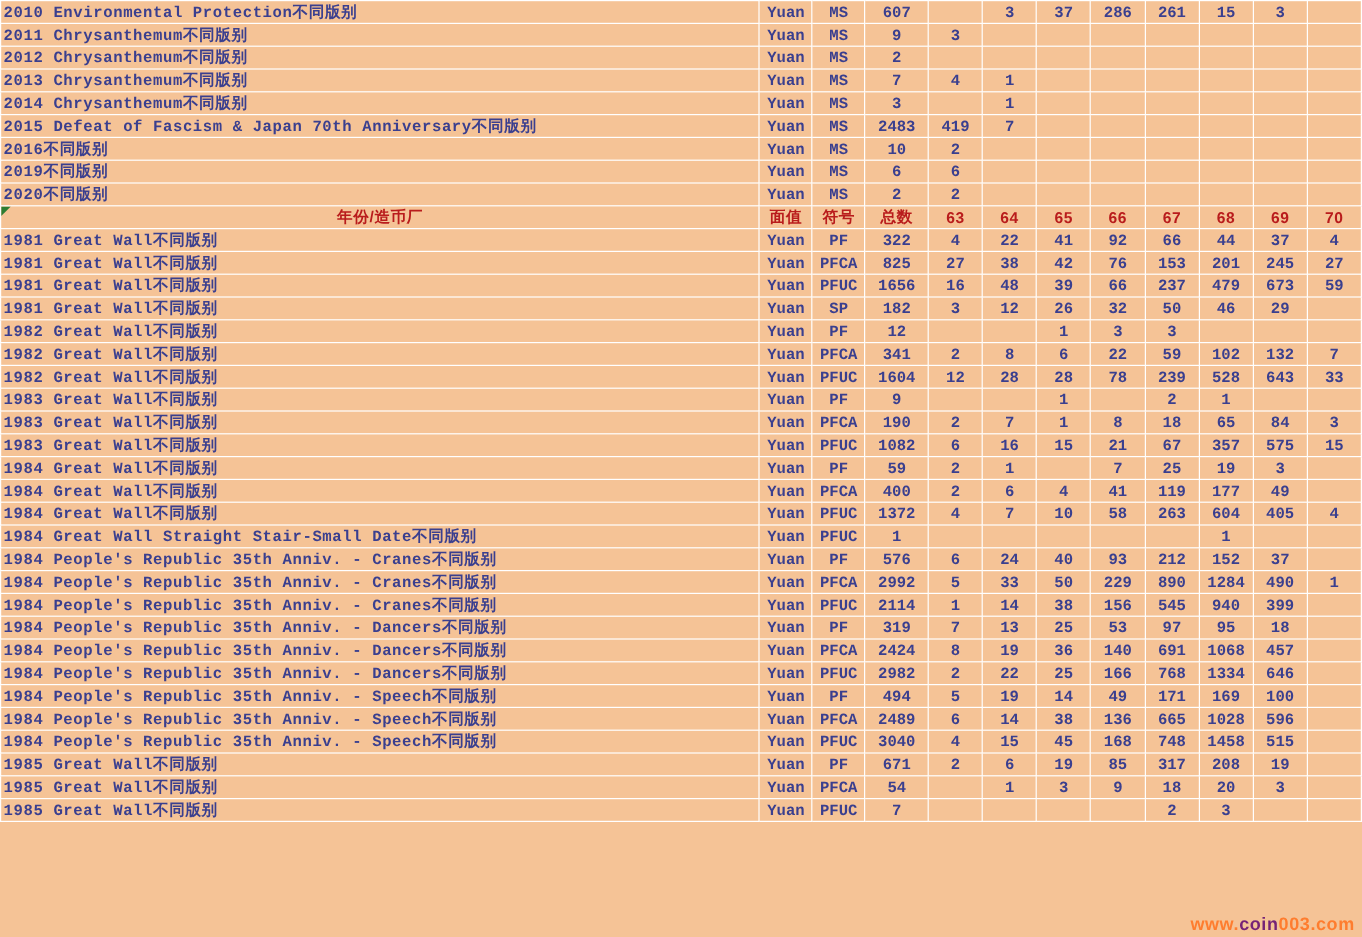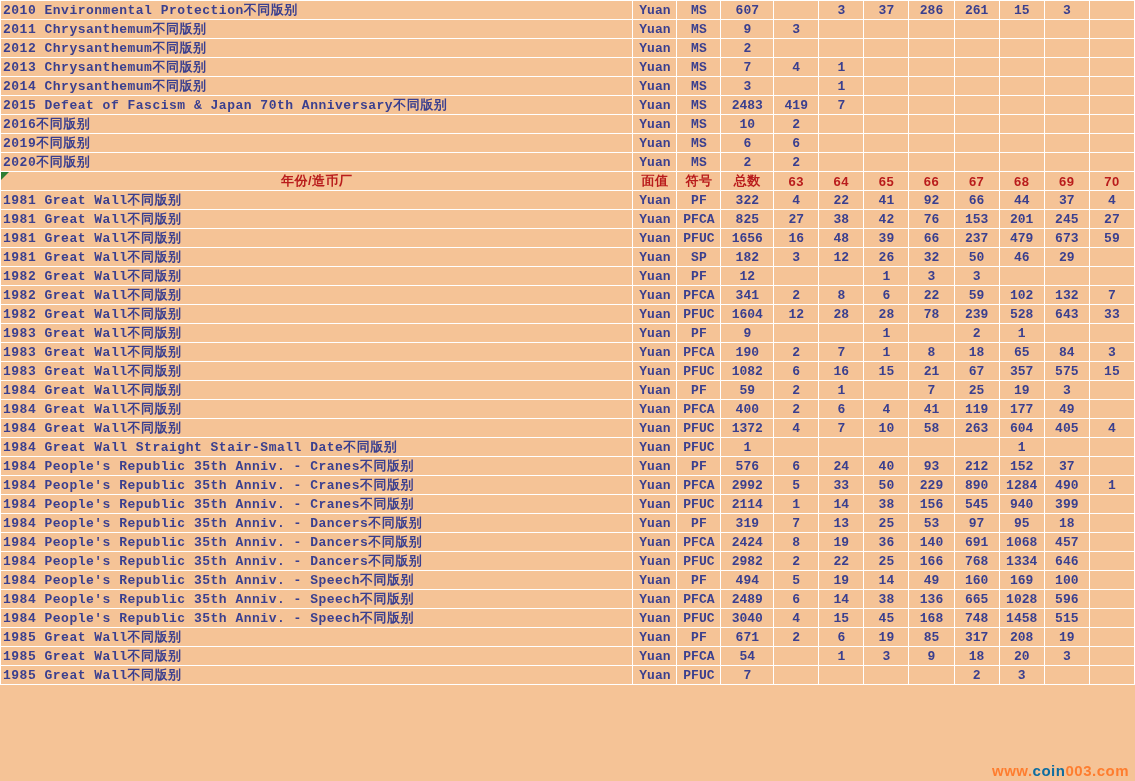--- a/index.html
+++ b/index.html
@@ -73,21 +73,21 @@
     right: 6px;
     bottom: 2px;
     font-family: "Liberation Sans", sans-serif;
     font-size: 15px;
     font-weight: bold;
     color: #ff7a2a;
     letter-spacing: 0.5px;
     opacity: 0.95;
     pointer-events: none;
   }
-  .wm-blue { color: #0369a1; }
+  .wm-blue { color: #701a75; }
   .page-wrap { position: relative; width: 1135px; height: 781px; }
 </style>
 </head>
 <body>
 
 <div class="page-wrap">
   <table class="grid">
     <colgroup>
       <col style="width:575px">
         <col style="width:40px">
@@ -525,21 +525,21 @@
         </tr>
         <tr>
           <td class="desc">1984 People's Republic 35th Anniv. - Speech不同版别</td>
           <td class="cur">Yuan</td>
           <td class="sym">PF</td>
           <td class="num">494</td>
           <td class="num">5</td>
           <td class="num">19</td>
           <td class="num">14</td>
           <td class="num">49</td>
-          <td class="num">160</td>
+          <td class="num">171</td>
           <td class="num">169</td>
           <td class="num">100</td>
           <td class="num"></td>
         </tr>
         <tr>
           <td class="desc">1984 People's Republic 35th Anniv. - Speech不同版别</td>
           <td class="cur">Yuan</td>
           <td class="sym">PFCA</td>
           <td class="num">2489</td>
           <td class="num">6</td>

